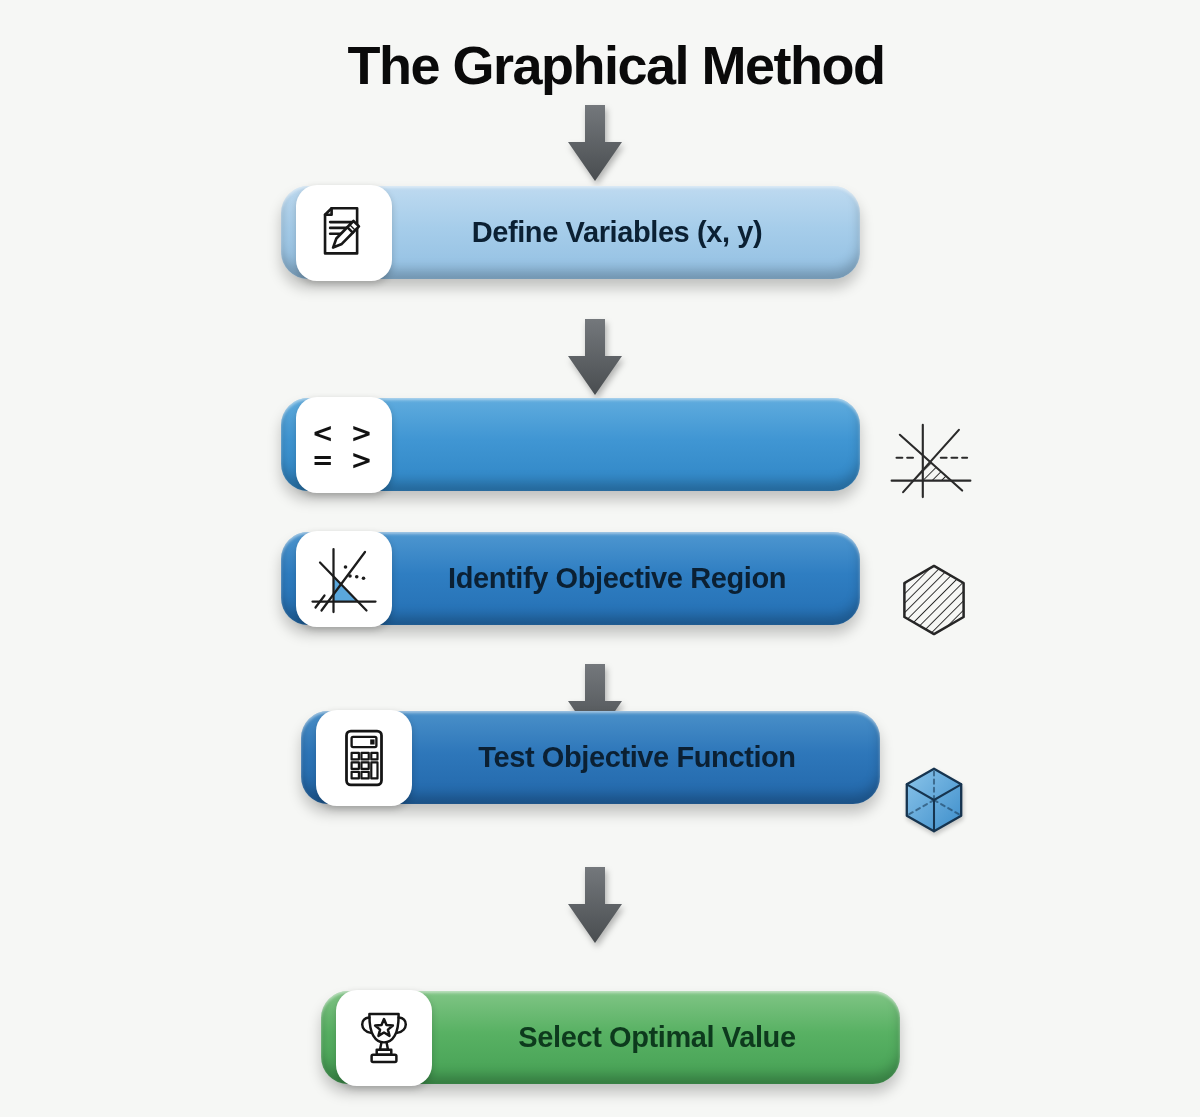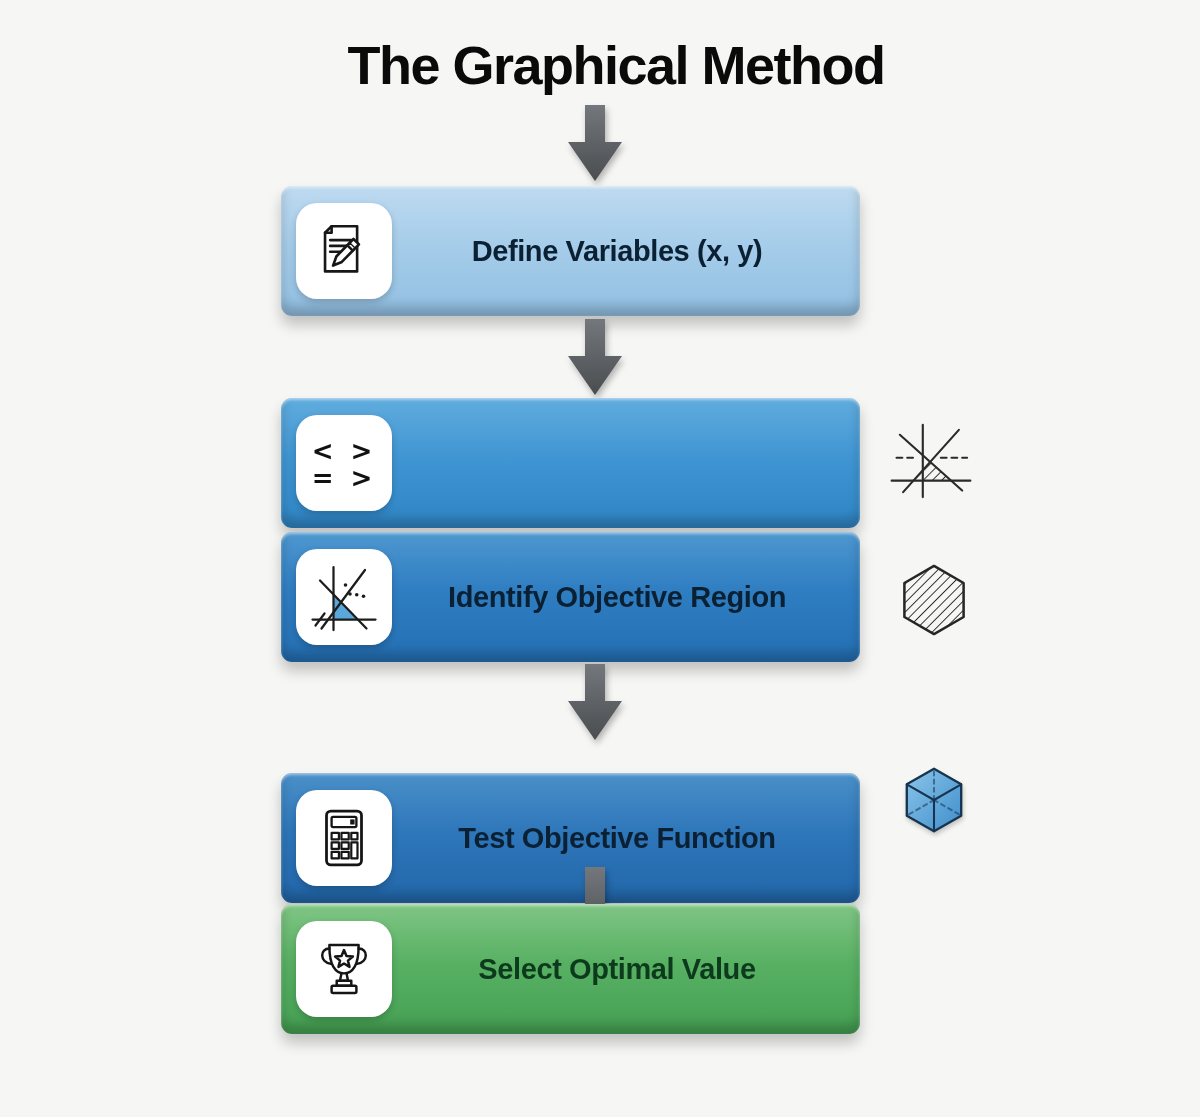--- a/index.html
+++ b/index.html
@@ -16,31 +16,31 @@
   }
   .flow-arrow{
     position:absolute;left:566px;width:58px;height:78px;
     filter:drop-shadow(2px 4px 3px rgba(0,0,0,0.28));
   }
   .arrow-1{top:104px;}
   .arrow-2{top:318px;}
   .arrow-3{top:663px;}
   .arrow-4{top:866px;}
   .step{
-    position:absolute;left:281px;width:579px;height:130px;
-    border-radius:11px;display:flex;align-items:center;
+    position:absolute;left:281px;width:579px;height:93px;
+    border-radius:27px;display:flex;align-items:center;
     box-shadow:0 9px 14px rgba(0,0,0,0.22),
                inset 0 2px 3px rgba(255,255,255,0.5),
                inset 0 -9px 12px rgba(0,0,0,0.22);
   }
   .step-1{top:186px;background:linear-gradient(180deg,#bedaf0 0%,#a6cdea 45%,#92bfe2 100%);}
   .step-2{top:398px;background:linear-gradient(180deg,#60acde 0%,#4096d3 45%,#2f85c5 100%);}
   .step-3{top:532px;background:linear-gradient(180deg,#4e97d0 0%,#2f7ec2 45%,#246fb3 100%);}
-  .step-4{top:773px;background:linear-gradient(180deg,#4a90c9 0%,#2e77ba 45%,#2267aa 100%);}
-  .step-5{top:904px;background:linear-gradient(180deg,#80c585 0%,#58b163 45%,#45a054 100%);}
+  .step-4{top:711px;background:linear-gradient(180deg,#4a90c9 0%,#2e77ba 45%,#2267aa 100%);margin-left:20px;}
+  .step-5{top:991px;background:linear-gradient(180deg,#80c585 0%,#58b163 45%,#45a054 100%);margin-left:40px;}
   .tile{
     width:96px;height:96px;flex:0 0 auto;margin-left:15px;
     background:#ffffff;border-radius:21px;
     display:flex;align-items:center;justify-content:center;
     box-shadow:0 3px 7px rgba(0,0,0,0.20);
   }
   .step-label{
     flex:1;text-align:center;font-size:29px;font-weight:700;
     letter-spacing:-0.4px;color:#0b2033;padding:0 26px 0 8px;
   }

